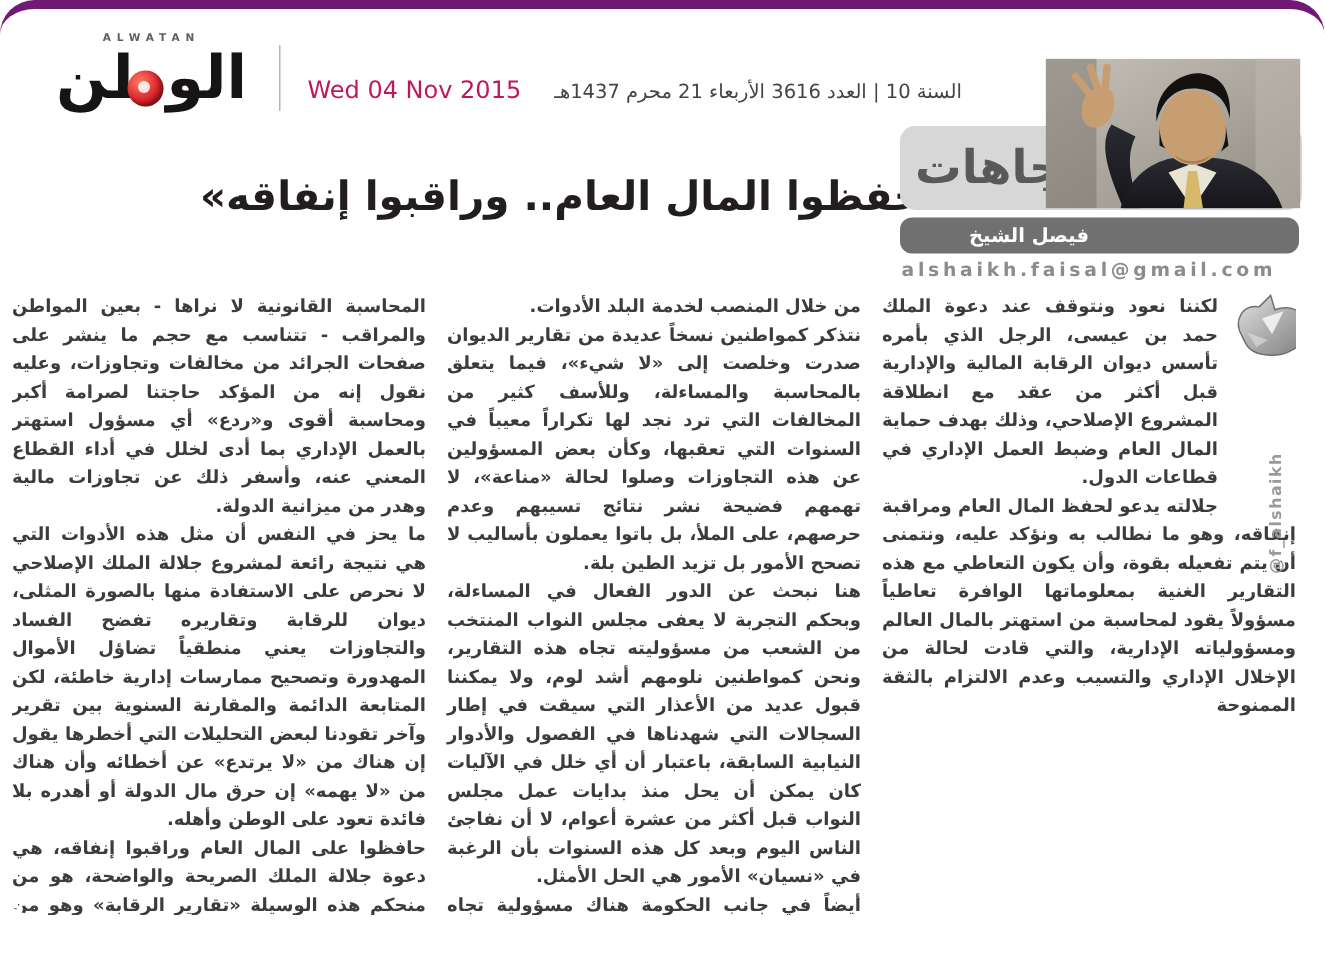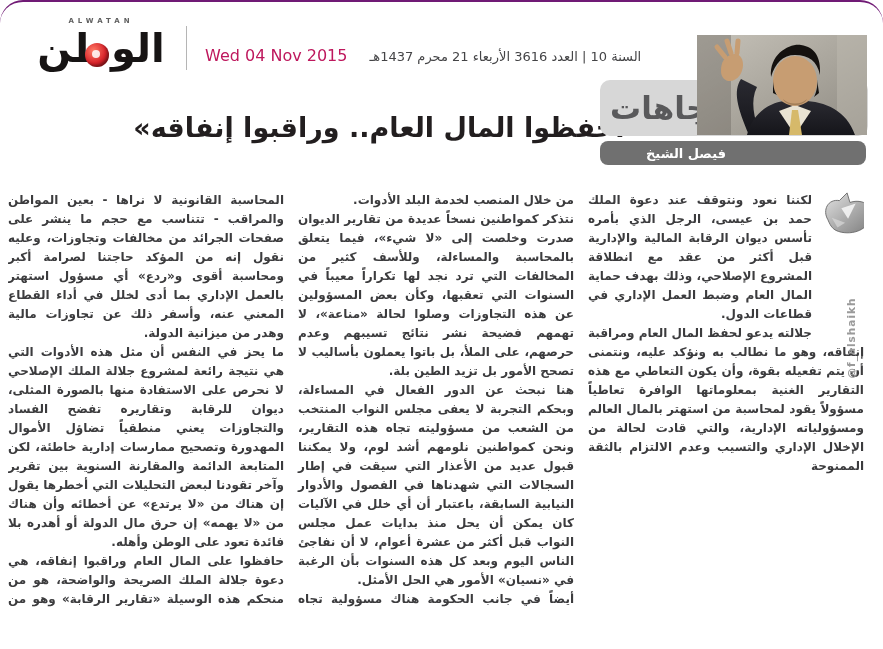--- a/index.html
+++ b/index.html
@@ -1,18 +1,18 @@
 <!DOCTYPE html>
 <html lang="ar"><head>
 <meta charset="utf-8">
 <style>
   html,body{margin:0;padding:0;background:#ffffff;}
   *{box-sizing:border-box;}
   body{font-family:"DejaVu Sans",sans-serif;}
-  #page{position:relative;width:883px;height:610px;background:#fff;overflow:hidden;border-top:2px solid #701a75;border-radius:23px;}
+  #page{position:relative;width:883px;height:610px;background:#fff;overflow:hidden;border-top:6px solid #701a75;border-radius:23px;}
 
   
   #logo{position:absolute;left:25px;top:14px;width:152px;height:58px;direction:rtl;}
   #logo .latin{position:absolute;top:1px;left:0;width:100%;text-align:center;font-size:7px;letter-spacing:4px;color:#5f5f5f;font-weight:bold;}
   #logo .arabic{position:absolute;top:6px;left:0;width:100%;text-align:center;font-size:40px;line-height:52px;font-weight:bold;color:#171414;z-index:1;}
   #logo .reddot{position:absolute;left:60px;top:27px;width:24px;height:24px;border-radius:50%;
      background:radial-gradient(circle at 35% 32%, #ff7a66 0%, #d8232a 55%, #871117 100%);z-index:2;
      box-shadow:inset -2px -2px 3px rgba(0,0,0,.35);}
   #logo .reddot::after{content:"";position:absolute;left:7px;top:7px;width:8px;height:8px;border-radius:50%;background:#fff;opacity:.85;}
   #head-divider{position:absolute;left:186px;top:24px;width:1px;height:44px;background:#b5b5b5;}
@@ -95,20 +95,21 @@
       <path d="M74,42 C72,18 94,8 104,10 C118,12 124,22 123,40 C120,26 112,20 98,20 C86,20 78,28 74,42 Z" fill="#14110f"></path>
       <path d="M76,44 C76,52 78,58 80,60 L76,58 Z" fill="#14110f"></path>
       <path d="M120,44 C121,52 119,58 117,62 L122,58 Z" fill="#14110f"></path>
       <path d="M86,64 C92,70 104,70 110,64 C106,72 90,72 86,64 Z" fill="#8a6a48" opacity="0.6"></path>
     </svg>
   </div>
 
   <div class="band-dark">
     <span class="author-name">فيصل الشيخ</span>
   </div>
+  <div id="author-email">alshaikh.faisal@gmail.com</div>
 
   <div id="headline">«احفظوا المال العام.. وراقبوا إنفاقه»</div>
 
   <div id="body">
     <div class="col">
       <div id="twitter-block">
         <svg width="54" height="46" viewBox="0 0 56 48">
           <defs>
             <linearGradient id="birdg" x1="0" y1="0" x2="1" y2="1">
               <stop offset="0" stop-color="#e2e2e2"></stop>

